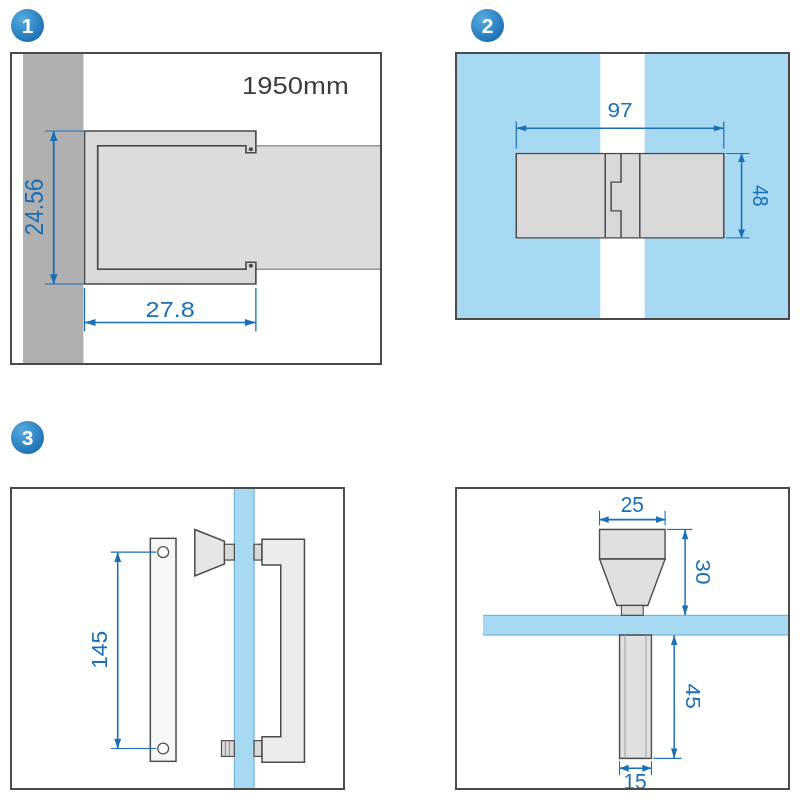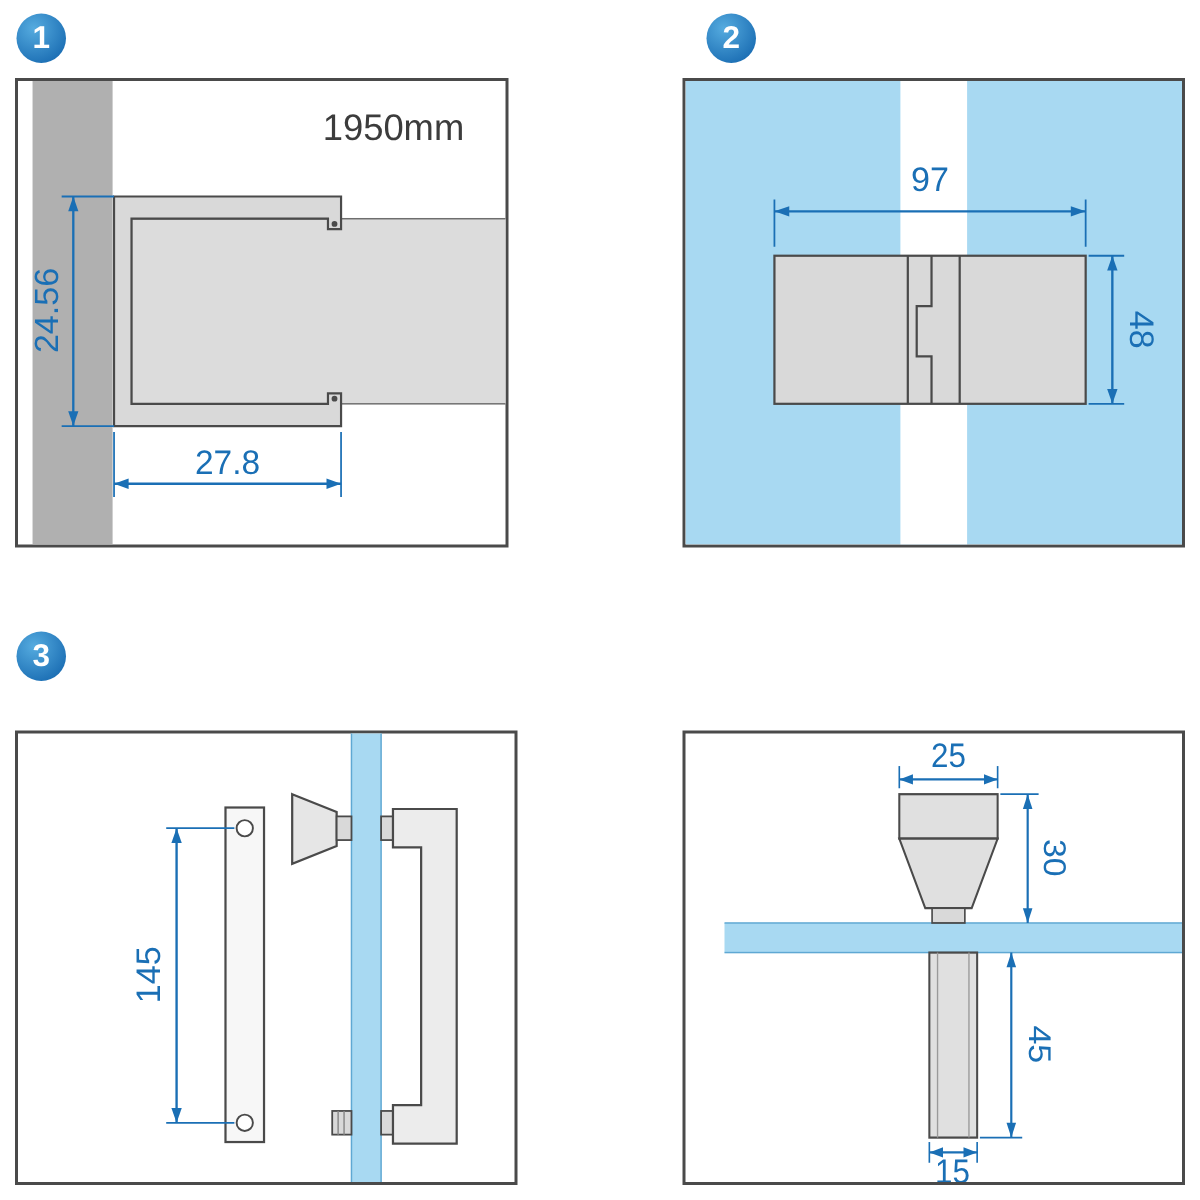--- a/index.html
+++ b/index.html
@@ -26,21 +26,21 @@
   <div class="badge" style="left:11px;top:9px;">
     <span>1</span>
   </div>
   <div class="badge" style="left:471px;top:9px;">
     <span>2</span>
   </div>
   <div class="badge" style="left:11px;top:421px;">
     <span>3</span>
   </div>
 
-  <div class="panel" style="left:10px;top:52px;width:329px;height:313px;">
+  <div class="panel" style="left:10px;top:52px;width:372px;height:313px;">
     <svg viewBox="0 0 335 313" preserveAspectRatio="none">
       <rect x="10" y="0" width="55" height="313" fill="#b0b0b0"></rect>
       <rect x="78" y="93" width="262" height="125" fill="#dcdcdc" stroke="#6e6e6e" stroke-width="1"></rect>
       <path d="M66,78 H222 V100 H213 V93 H78 V218 H213 V211 H222 V233 H66 Z" fill="#d9d9d9" stroke="#4a4a4a" stroke-width="1.5"></path>
       <circle cx="217.5" cy="96.5" r="2" fill="#4a4a4a"></circle>
       <circle cx="217.5" cy="214.5" r="2" fill="#4a4a4a"></circle>
 
       <text class="labeltext" x="258" y="32" text-anchor="middle" dominant-baseline="central">1950mm</text>
 
       <line class="extline" x1="66" y1="78" x2="30" y2="78"></line>
@@ -52,21 +52,21 @@
 
       <line class="extline" x1="66" y1="237" x2="66" y2="281"></line>
       <line class="extline" x1="222" y1="237" x2="222" y2="281"></line>
       <line class="dimline" x1="66" y1="272" x2="222" y2="272"></line>
       <polygon class="arrow" points="66,272 76,268.5 76,275.5"></polygon>
       <polygon class="arrow" points="222,272 212,268.5 212,275.5"></polygon>
       <text class="dimtext" x="144" y="258" text-anchor="middle" dominant-baseline="central">27.8</text>
     </svg>
   </div>
 
-  <div class="panel" style="left:455px;top:52px;width:335px;height:313px;">
+  <div class="panel" style="left:455px;top:52px;width:335px;height:268px;">
     <svg viewBox="0 0 335 313" preserveAspectRatio="none">
       <rect x="0" y="0" width="335" height="313" fill="#a8d9f2"></rect>
       <rect x="145" y="0" width="45" height="313" fill="#ffffff"></rect>
       <rect x="60" y="118" width="210" height="100" fill="#d9d9d9" stroke="#4a4a4a" stroke-width="1.5"></rect>
       <path class="outline" d="M166,118 V152 H156 V186 H166 V218"></path>
       <line class="outline" x1="150" y1="118" x2="150" y2="218" stroke-width="1"></line>
       <line class="outline" x1="185" y1="118" x2="185" y2="218" stroke-width="1"></line>
 
       <line class="extline" x1="60" y1="112" x2="60" y2="80"></line>
       <line class="extline" x1="270" y1="112" x2="270" y2="80"></line>

